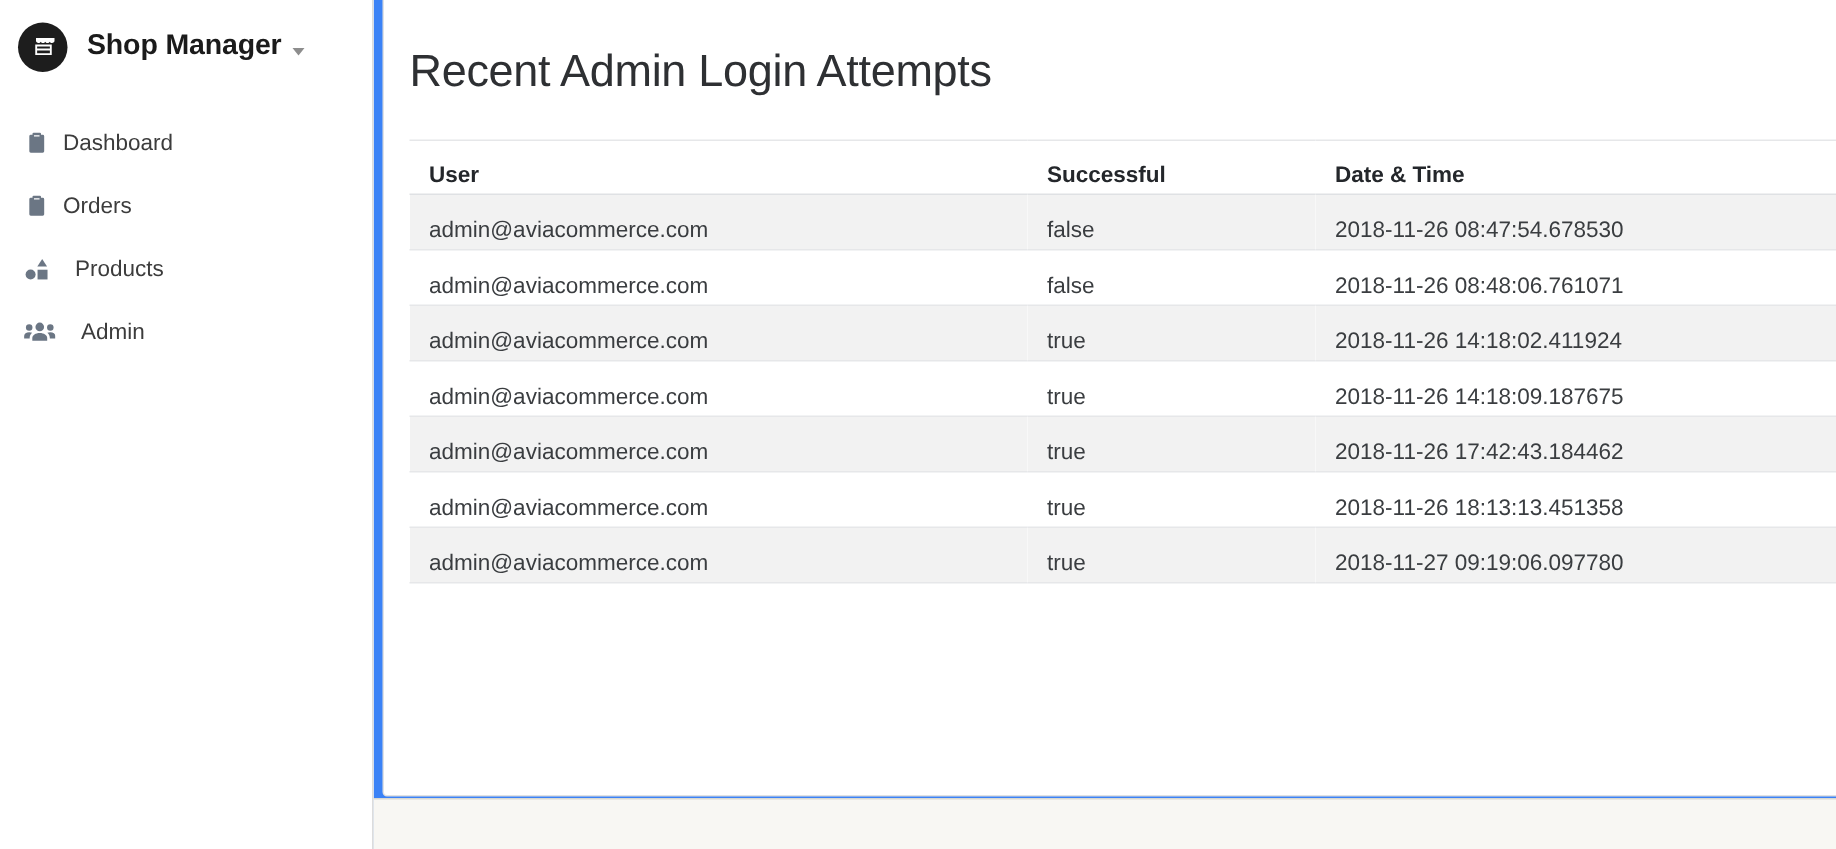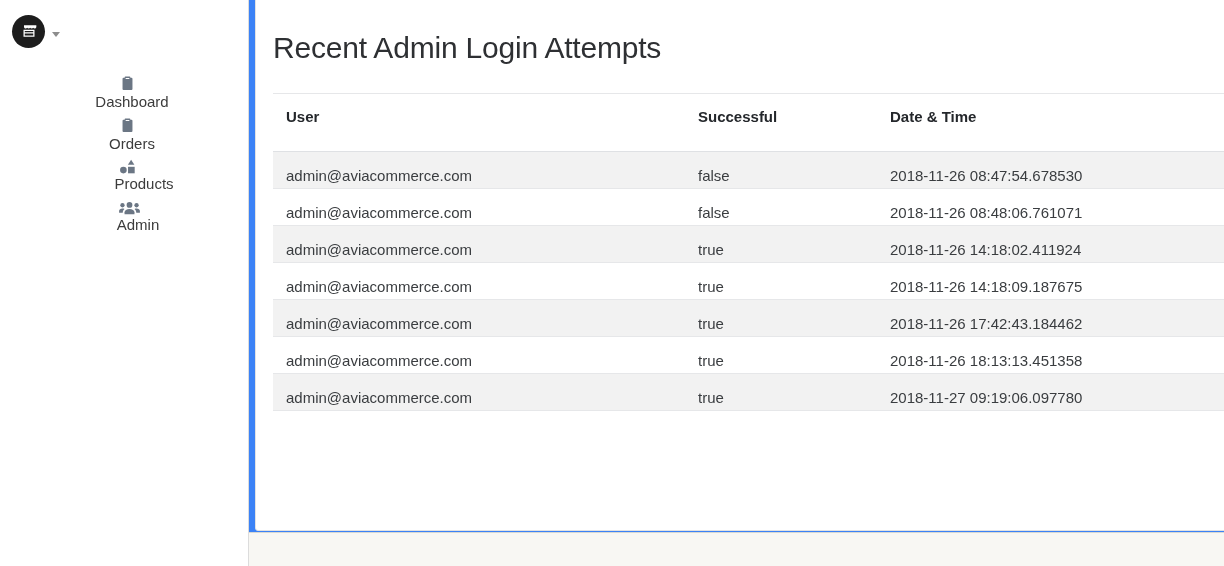--- a/index.html
+++ b/index.html
@@ -77,38 +77,37 @@
     margin-top: 12px;
   }
 
   .nav-item {
     display: flex;
     align-items: center;
     height: 42px;
     padding-left: 16px;
     text-decoration: none;
     cursor: pointer;
-    flex-direction: column;
   }
 
   .nav-icon {
     width: 26px;
     min-width: 26px;
     display: flex;
     align-items: center;
     justify-content: flex-start;
     color: #6b7684;
   }
 
   .nav-label {
     font-size: 15px;
     color: #3c3c3c;
     white-space: nowrap;
   }
-  .nav-item.ind-1 .nav-label { margin-left: 24px; }
+  .nav-item.ind-1 .nav-label { margin-left: 8px; }
   .nav-item.ind-2 .nav-label { margin-left: 12px; }
 
   
   .content {
     flex: 1;
     height: 566px;
     background: #3b82f6;
     position: relative;
     overflow: hidden;
   }
@@ -143,21 +142,21 @@
     margin-left: 17px;
     border-collapse: collapse;
     table-layout: fixed;
   }
 
   table.login-table th {
     text-align: left;
     font-size: 15px;
     font-weight: bold;
     color: #24272b;
-    padding: 14px 12px 26px 13px;
+    padding: 14px 12px 4px 13px;
     border-top: 1px solid #e6e7e9;
     border-bottom: 1px solid #dfe1e4;
     white-space: nowrap;
   }
 
   table.login-table td {
     font-size: 15px;
     color: #3a3d40;
     padding: 15px 12px 4px 13px;
     border-bottom: 1px solid #e6e7e9;
@@ -196,20 +195,21 @@
 
   <aside class="sidebar">
 
     <div class="brand">
       <span class="brand-logo">
         <svg width="20" height="20" viewBox="0 0 24 24" fill="#ffffff">
           <path d="M3.2 5.2h17.6v2.1c0 1.0-0.9 1.8-2.0 1.8-0.8 0-1.5-0.4-1.8-1.0-0.3 0.6-1.0 1.0-1.8 1.0s-1.5-0.4-1.8-1.0c-0.3 0.6-1.0 1.0-1.8 1.0s-1.5-0.4-1.8-1.0c-0.3 0.6-1.0 1.0-1.8 1.0-1.1 0-2.0-0.8-2.0-1.8V5.2z"></path>
           <path d="M5.4 10.4h13.2v8.4H5.4v-8.4zm1.5 1.5v1.6h10.2v-1.6H6.9zm0 3.2v2.2h10.2v-2.2H6.9z"></path>
         </svg>
       </span>
+      <span class="brand-title">Shop Manager</span>
       <span class="brand-caret"></span>
     </div>
 
     <nav class="nav">
 
       <div class="nav-item ind-0">
         <span class="nav-icon">
           <svg width="17" height="19" viewBox="0 0 24 24" fill="#6b7684">
             <path d="M9 2h6a1 1 0 0 1 1 1v1h1.6A1.4 1.4 0 0 1 19 5.4v14.2A1.4 1.4 0 0 1 17.6 21H6.4A1.4 1.4 0 0 1 5 19.6V5.4A1.4 1.4 0 0 1 6.4 4H8V3a1 1 0 0 1 1-1zm.4 2.4v1.2h5.2V4.4H9.4zM7.6 8.6h2v1.8h-2V8.6zm3.4 0h5.4v1.8H11V8.6zm-3.4 3.4h2v1.8h-2V12zm3.4 0h5.4v1.8H11V12zm-3.4 3.4h2v1.8h-2v-1.8zm3.4 0h5.4v1.8H11v-1.8z"></path>
           </svg>

